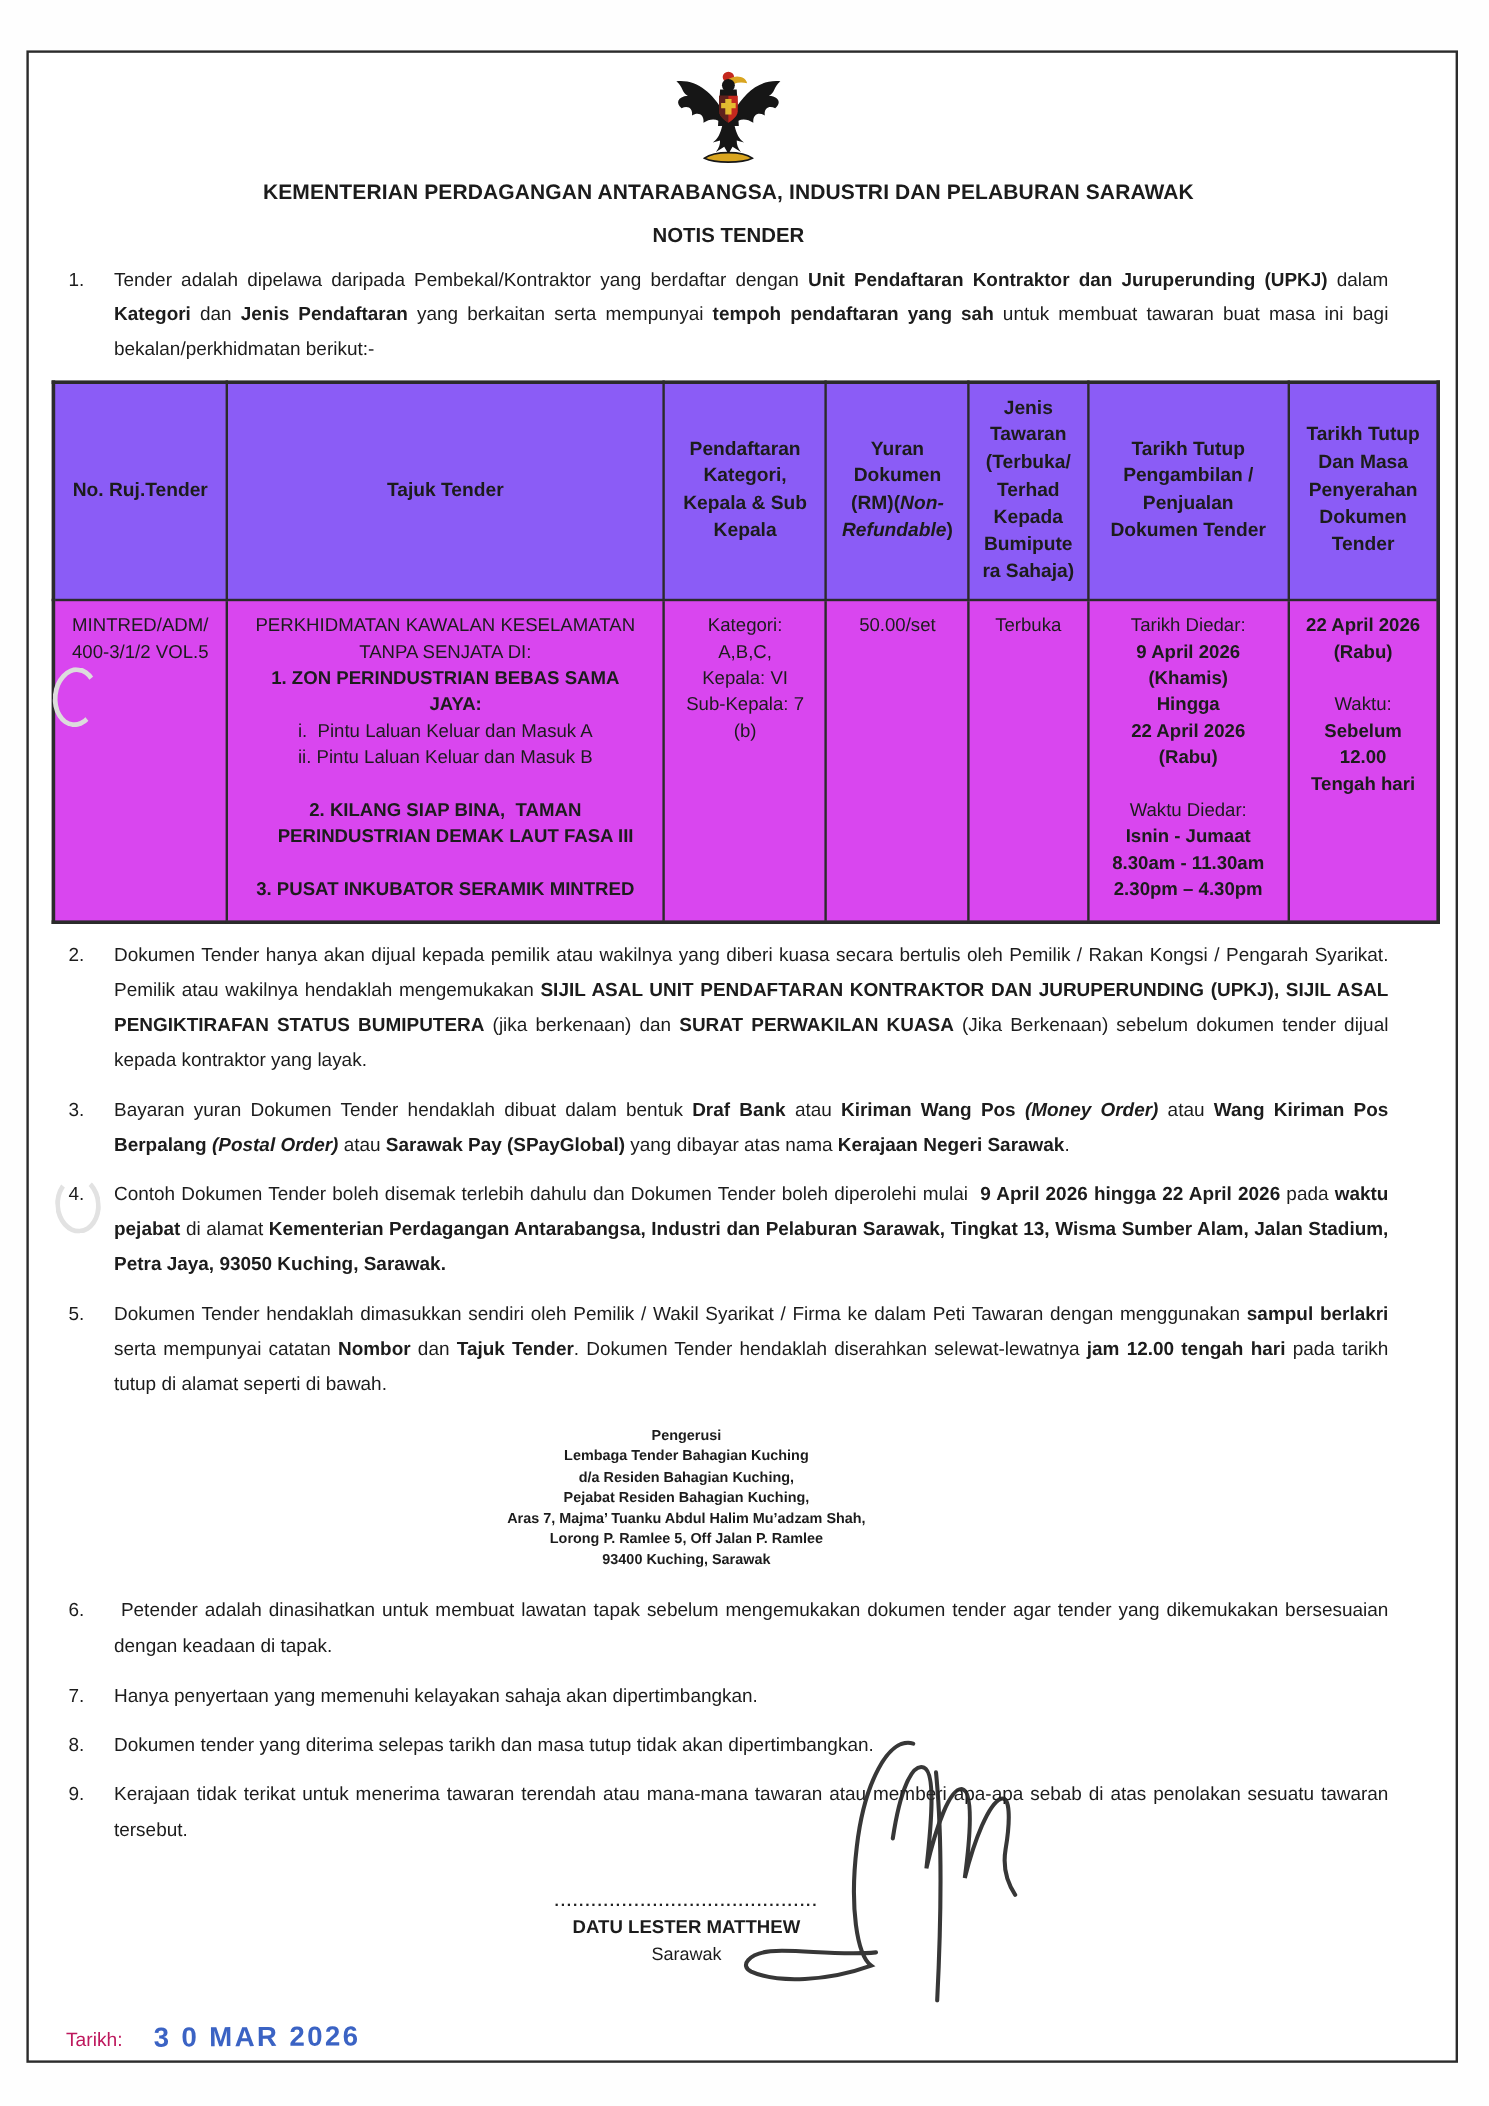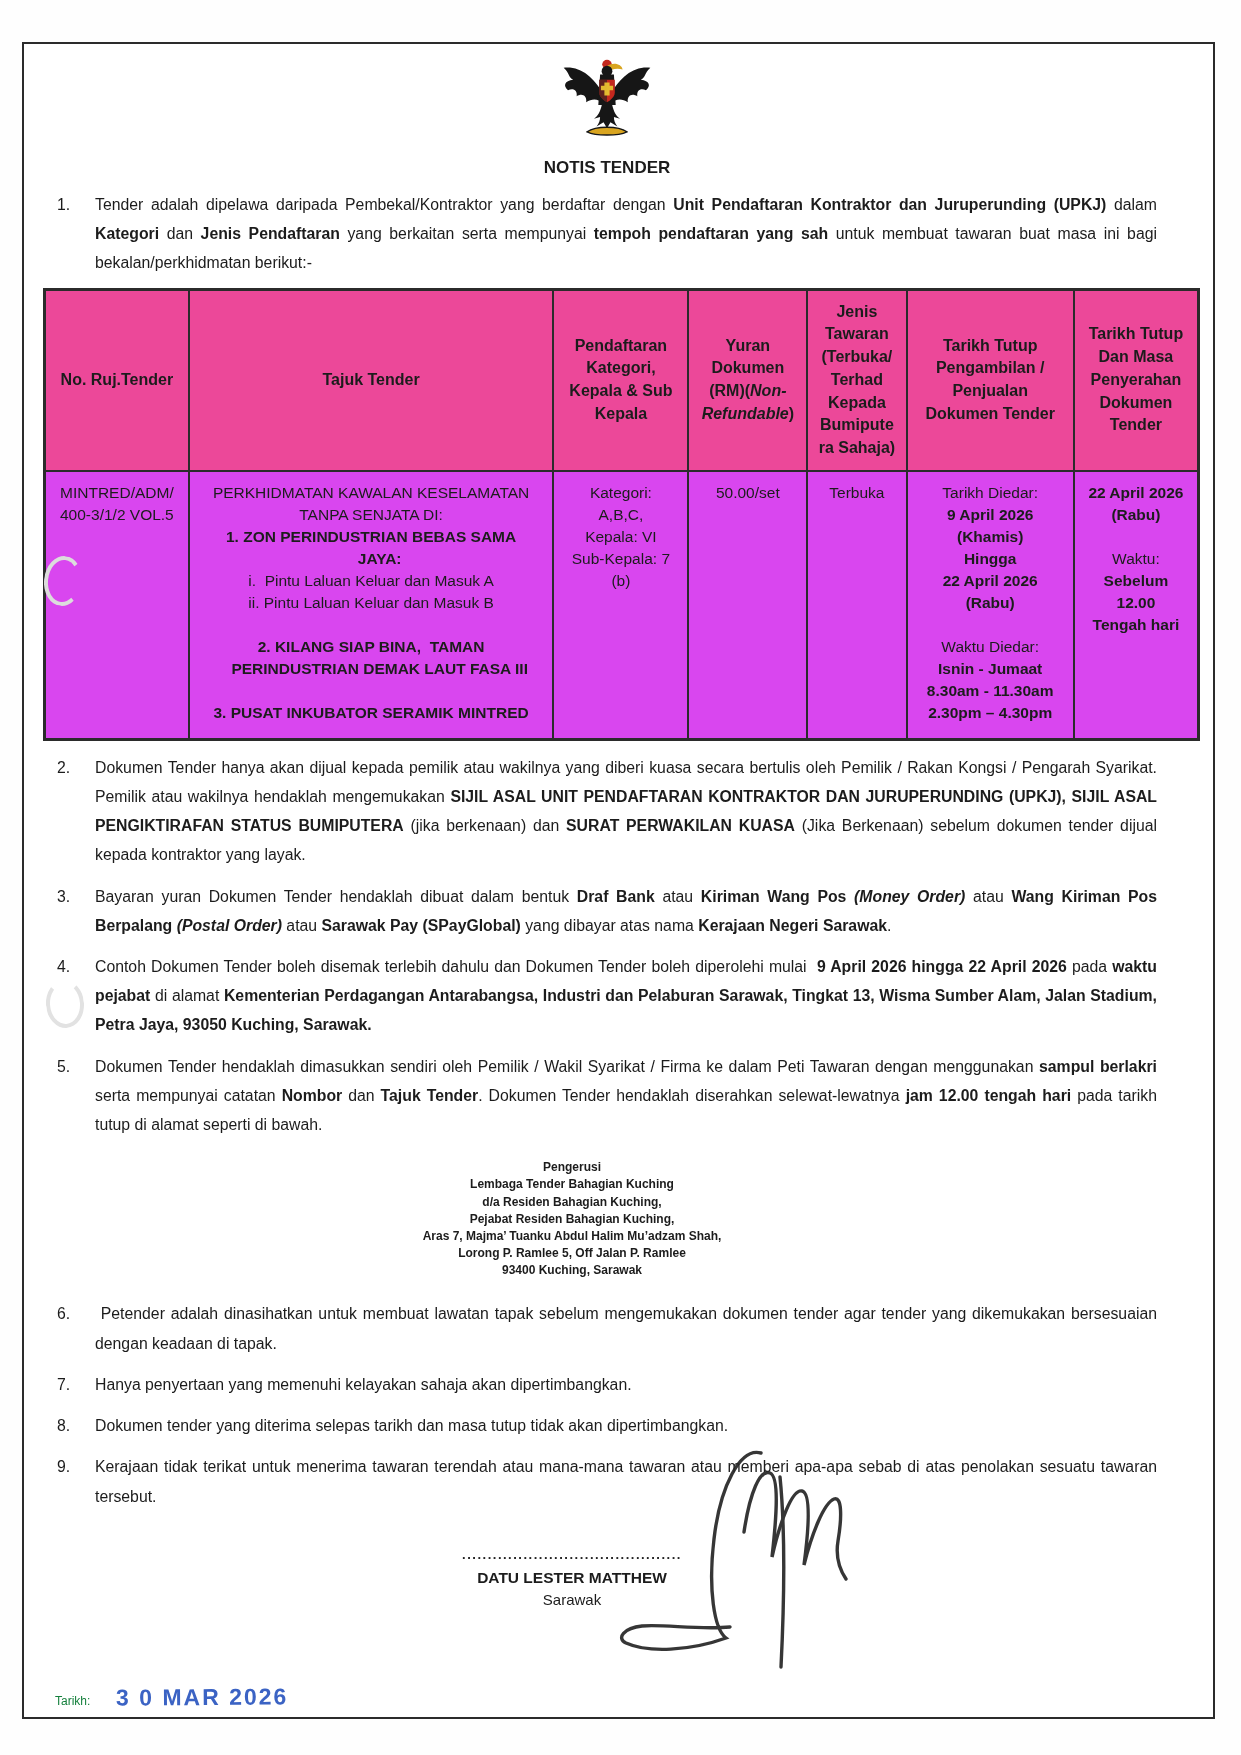--- a/index.html
+++ b/index.html
@@ -27,40 +27,40 @@
   .clause-body{flex:1;font-size:15.8px;line-height:1.85;text-align:justify;}
   .mt-lg{margin-top:20px;}
   
   table.tender{
     border-collapse:collapse;table-layout:fixed;
     width:calc(100% + 57px);margin-left:-14px;margin-top:10px;
     border:3px solid #2b2b2b;
   }
   table.tender th,table.tender td{border:2px solid #2b2b2b;box-sizing:border-box;}
   table.tender th{
-    background:#ec4899;font-weight:700;font-size:16px;line-height:1.42;
+    background:#8b5cf6;font-weight:700;font-size:16px;line-height:1.42;
     vertical-align:middle;text-align:center;padding:10px 4px;
   }
   table.tender td{
     font-size:15.5px;line-height:1.42;vertical-align:top;
     text-align:center;padding:10px 4px 14px 4px;background:#d946ef;
   }
   td.cell-tajuk{text-align:left;padding-left:14px;padding-right:8px;}
   
   .centered-block{text-align:center;transform:translateX(-35px);}
   .address-block{font-size:12px;font-weight:700;line-height:1.43;margin-top:20px;}
   .signature-block{margin-top:34px;font-size:15px;line-height:1.5;position:relative;}
   .dotted-line{font-size:13px;font-weight:700;letter-spacing:1.5px;color:#222;}
   .sig-name{font-weight:700;font-size:15.5px;margin-top:2px;}
   .sig-role,.sig-org,.sig-org2{font-size:15px;}
   
   .sig-svg{position:absolute;left:540px;top:1437px;width:360px;height:232px;pointer-events:none;z-index:5;}
   
   .footer-date{position:absolute;left:55px;top:1684px;display:flex;align-items:baseline;gap:26px;z-index:4;}
-  .date-label{font-size:12px;color:#15803d;}
+  .date-label{font-size:16px;color:#be185d;}
   .date-stamp{
     font-size:23px;font-weight:700;letter-spacing:2px;color:#3b63c4;
     transform:rotate(-.4deg);font-family:"Liberation Sans",sans-serif;
   }
   
   .scan-hole{position:absolute;border-radius:50%;pointer-events:none;}
   .hole-1{left:44px;top:556px;width:30px;height:42px;border:4px solid #dcdcdc;border-right-color:transparent;transform:rotate(6deg);}
   .hole-2{left:46px;top:980px;width:30px;height:40px;border:4px solid #e2e2e2;border-top-color:transparent;transform:rotate(-4deg);}
 </style>
 </head>
@@ -79,20 +79,21 @@
           <path d="M60 13 C68 8 77 11 78 17 C71 15 64 17 61 20 Z" fill="#d9a520"></path>
           <circle cx="60" cy="19" r="6.2" fill="#161616"></circle>
           <path d="M52 23 L68 23 L70 58 L50 58 Z" fill="#161616"></path>
           <path d="M51 29 H69 V44 C69 50 60 55 60 55 C60 55 51 50 51 44 Z" fill="#c4281e"></path>
           <path d="M51 29 H60 V55 C60 55 51 50 51 44 Z" fill="#1d1d1d" opacity="0.6"></path>
           <path d="M57 32 h6 v4 h4 v5 h-4 v6 h-6 v-6 h-4 v-5 h4 Z" fill="#e8c232" opacity="0.95"></path>
           <path d="M54 58 C52 66 50 70 45 74 L52 72 C52 76 51 79 48 83 L56 78 L60 85 L64 78 L72 83 C69 79 68 76 68 72 L75 74 C70 70 68 66 66 58 Z" fill="#161616"></path>
           <path d="M37 89 C47 82 73 82 83 89 C73 94 47 94 37 89 Z" fill="#d9a520" stroke="#161616" stroke-width="1.6"></path>
         </svg>
       </div>
+      <div class="ministry-title">KEMENTERIAN PERDAGANGAN ANTARABANGSA, INDUSTRI DAN PELABURAN SARAWAK</div>
       <div class="notice-title">NOTIS TENDER</div>
     </div>
 
     <div class="clause">
       <div class="clause-num">1.</div>
       <div class="clause-body"><span>Tender adalah dipelawa daripada Pembekal/Kontraktor yang berdaftar dengan </span><span class="b">Unit Pendaftaran Kontraktor dan Juruperunding (UPKJ)</span><span> dalam </span><span class="b">Kategori</span><span> dan </span><span class="b">Jenis Pendaftaran</span><span> yang berkaitan serta mempunyai </span><span class="b">tempoh pendaftaran yang sah</span><span> untuk membuat tawaran buat masa ini bagi bekalan/perkhidmatan berikut:-</span></div>
     </div>
 
     <table class="tender">
       <colgroup>

